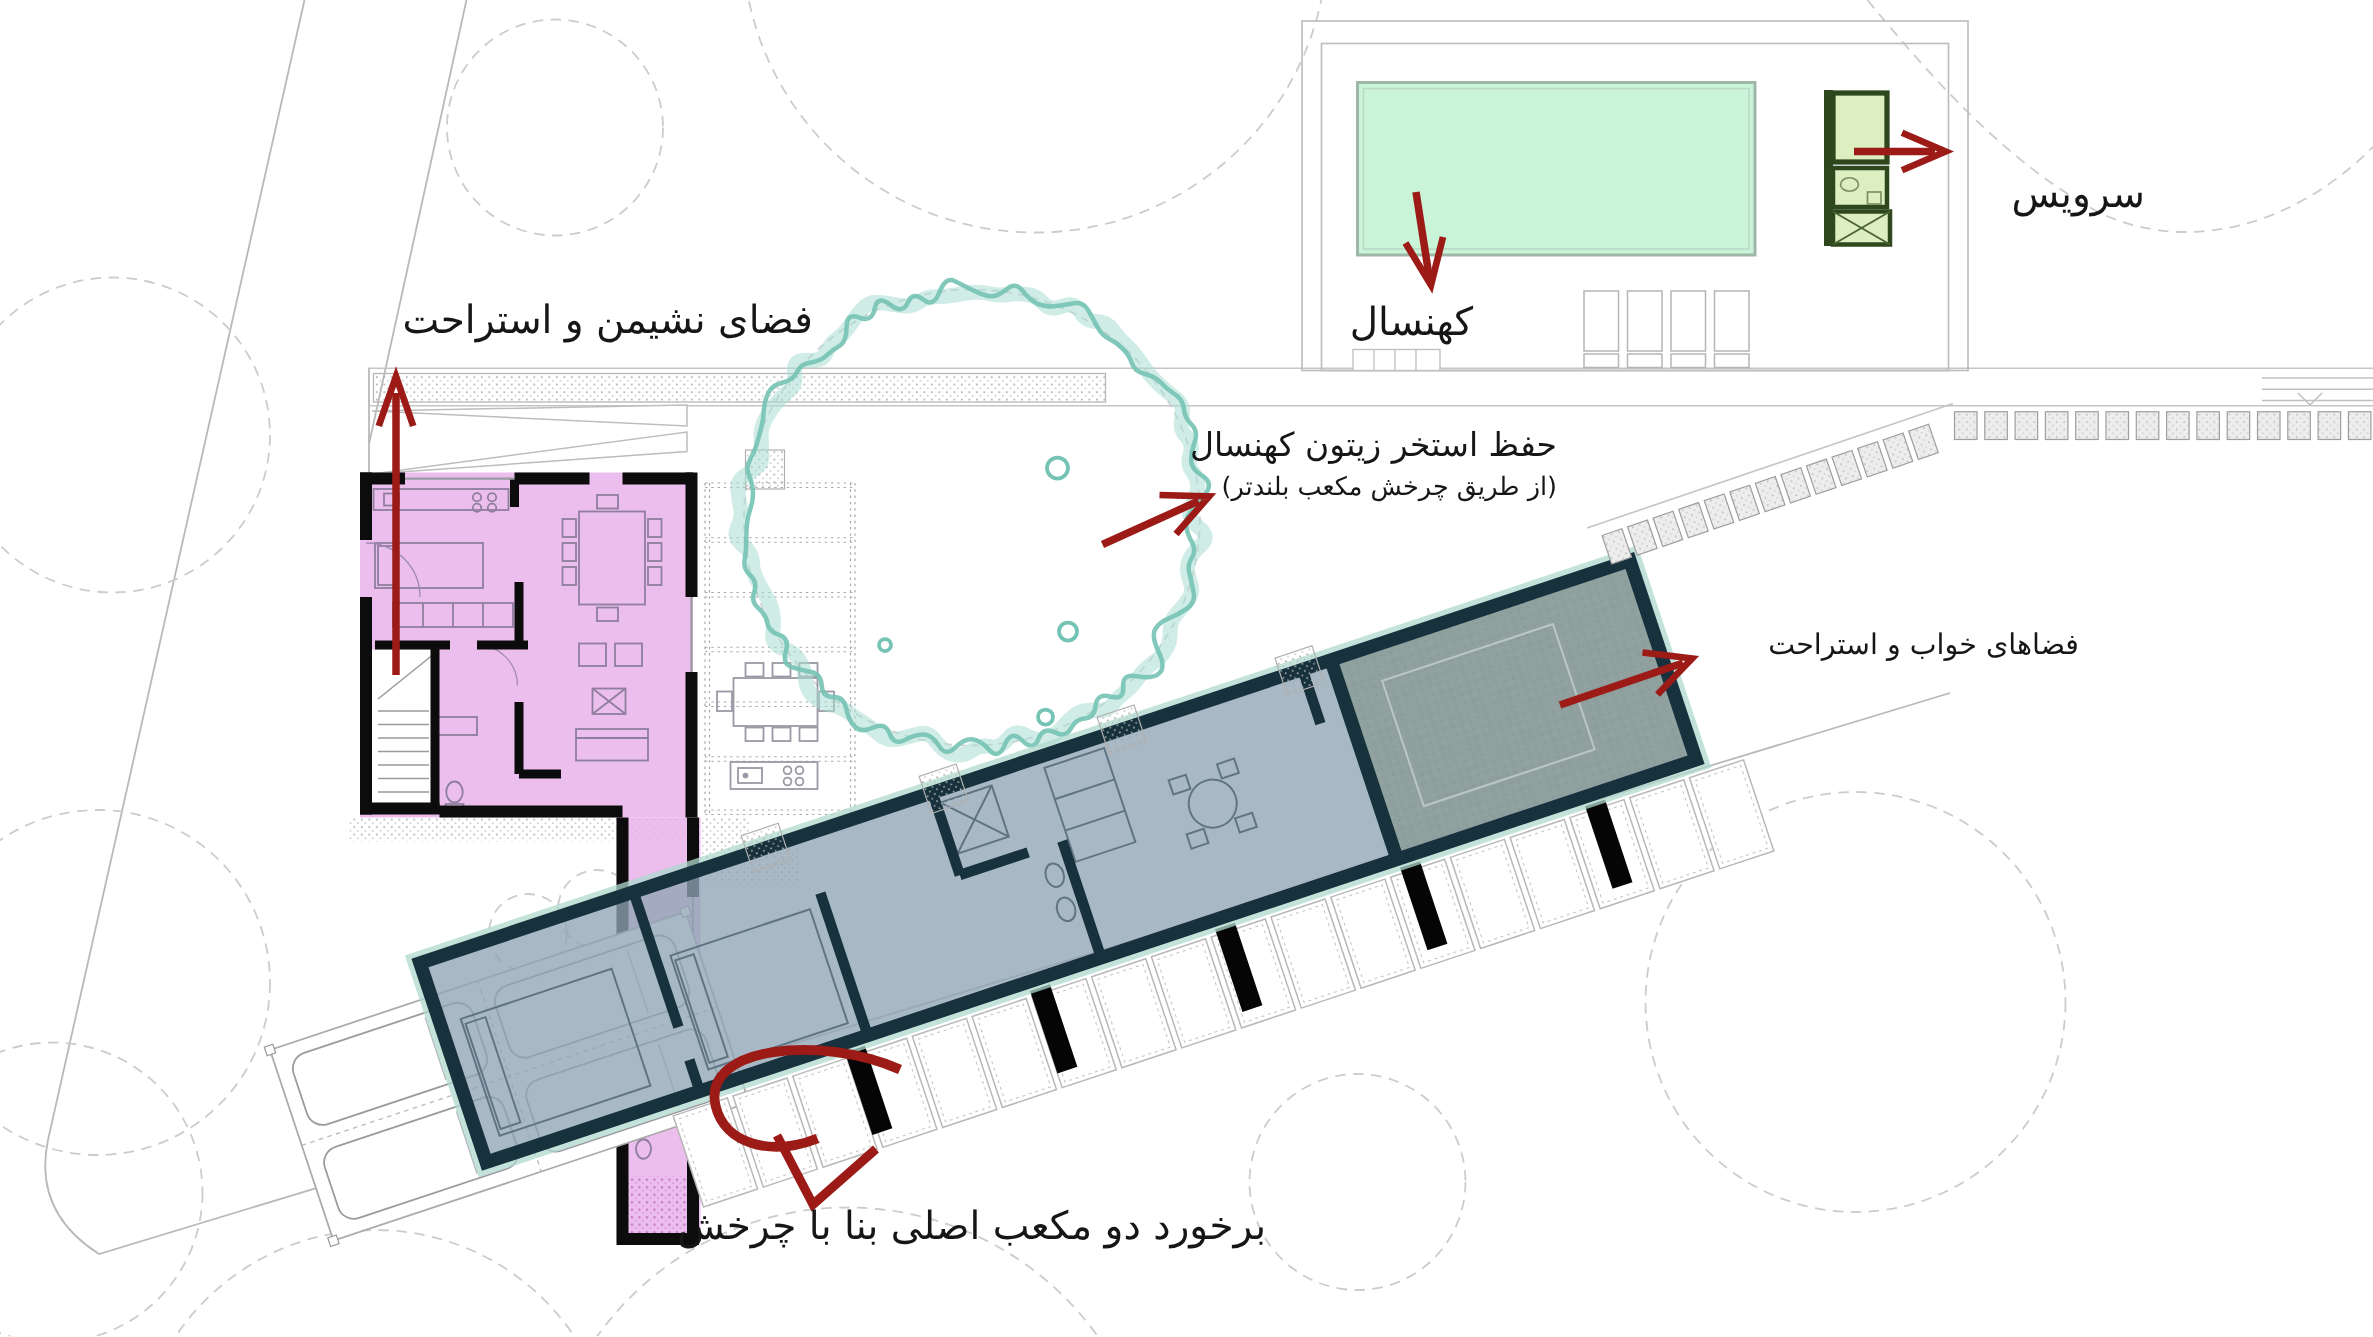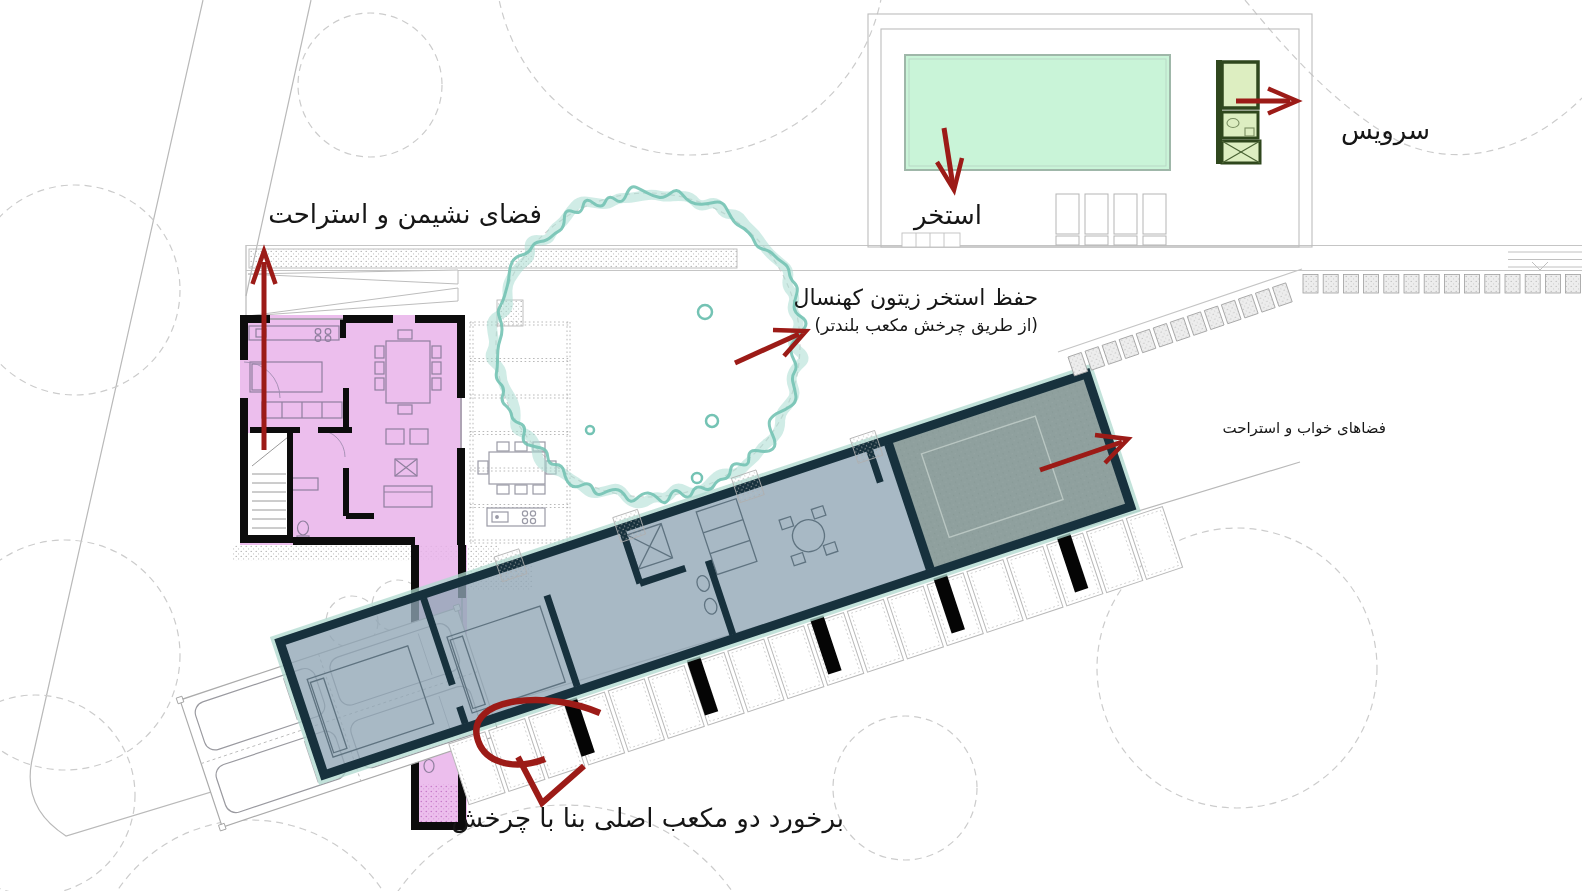--- a/index.html
+++ b/index.html
@@ -2,21 +2,21 @@
 <html><head>
 <meta charset="utf-8">
 <style>
   html,body{margin:0;padding:0;background:#fff;}
   .stage{position:relative;width:1582px;height:891px;background:#ffffff;overflow:hidden;
          font-family:"DejaVu Sans", sans-serif;}
   .stage svg{position:absolute;left:0;top:0;}
   .lbl{position:absolute;direction:rtl;text-align:right;color:#161616;line-height:1.15;
        font-family:"DejaVu Sans", sans-serif;white-space:nowrap;}
   .lbl.big{font-size:26px;}
-  .lbl.mid{font-size:15px;}
+  .lbl.mid{font-size:19px;}
   .lbl.sub{font-size:17px;}
 </style>
 </head>
 <body>
 
 <div class="stage">
 
 <svg width="1582" height="891" viewBox="0 0 1582 891">
   <defs>
     <pattern id="stip" width="5" height="5" patternUnits="userSpaceOnUse">
@@ -423,19 +423,19 @@
   </g>
 </svg>
 
 <div class="lbl big" dir="rtl" style="left:268px;top:200px;width:274px;">فضای نشیمن و استراحت</div>
 
 <div class="lbl mid" dir="rtl" style="left:820px;top:285px;width:218px;font-size:22px;">حفظ استخر زیتون کهنسال</div>
 <div class="lbl sub" dir="rtl" style="left:816px;top:316px;width:222px;">(از طریق چرخش مکعب بلندتر)</div>
 
 <div class="lbl mid" dir="rtl" style="left:1146px;top:420px;width:240px;">فضاهای خواب و استراحت</div>
 
-<div class="lbl big" dir="rtl" style="left:898px;top:201px;width:84px;">استخر</div>
+<div class="lbl big" dir="rtl" style="left:898px;top:201px;width:84px;">کهنسال</div>
 
 <div class="lbl big" dir="rtl" style="left:1314px;top:116px;width:96px;margin-left:20px;">سرویس</div>
 
 <div class="lbl big" dir="rtl" style="left:464px;top:804px;width:380px;">برخورد دو مکعب اصلی بنا با چرخش</div>
 
 </div>
 
 </body></html>

